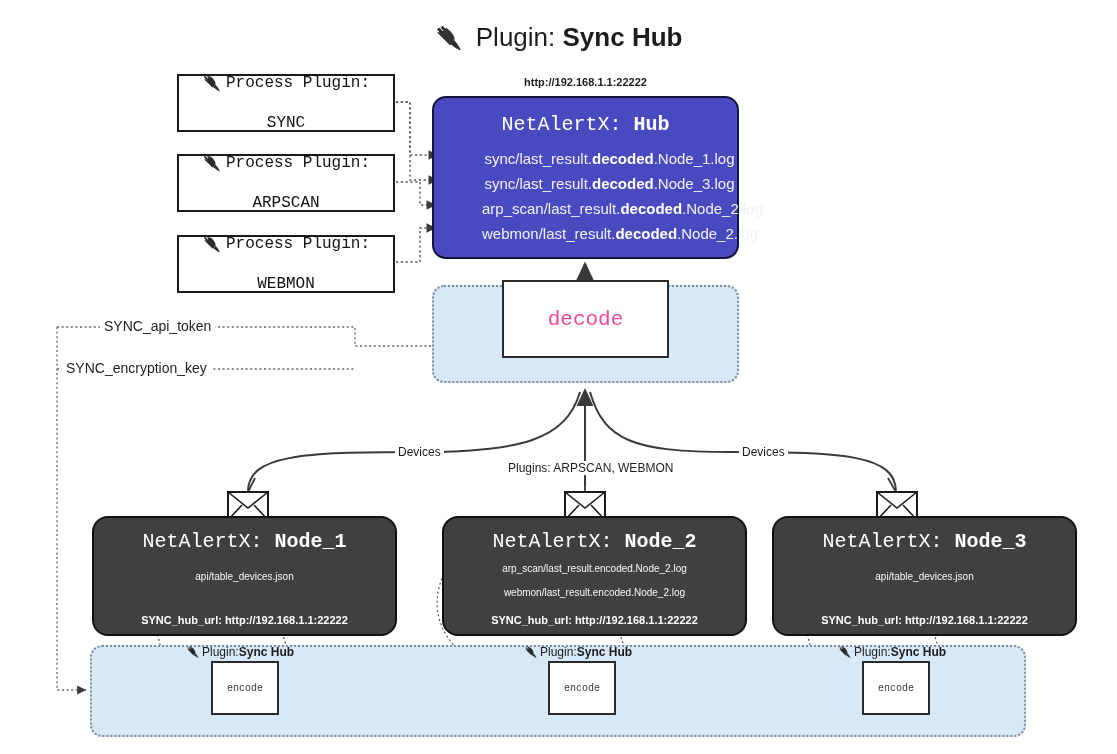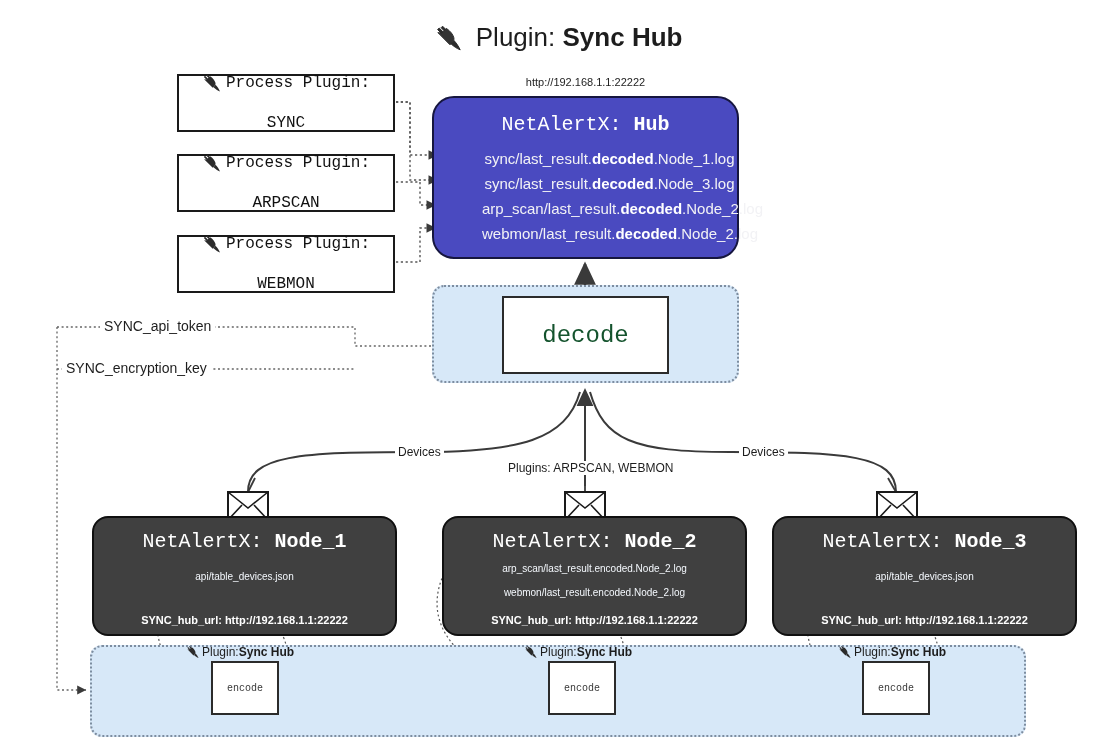--- a/index.html
+++ b/index.html
@@ -40,21 +40,21 @@
     line-height:20px;
   }
   .proc-l1{white-space:nowrap;display:flex;align-items:center;}
   .proc-l2{white-space:nowrap;margin-top:20px;}
 
   
   #hub{
     left:432px;top:96px;width:307px;height:163px;
     background:#4a4ac0;
     border:2px solid #16163f;
-    border-radius:22px;
+    border-radius:14px;
     box-sizing:border-box;
     color:#ffffff;
   }
   #hub .hub-title{
     font-family:"Liberation Mono","DejaVu Sans Mono",monospace;
     font-size:20px;
     text-align:center;
     margin-top:15px;
     white-space:nowrap;
   }
@@ -62,39 +62,39 @@
   .hub-line{
     font-size:15px;
     color:#f2f2f5;
     white-space:nowrap;
     text-align:center;
     line-height:25px;
   }
   .hub-line b{font-weight:700;color:#ffffff;}
   #hub-url{
     left:432px;top:76px;width:307px;
-    text-align:center;font-size:11px;font-weight:400;color:#1d1d1d;
+    text-align:center;font-size:11px;font-weight:700;color:#1d1d1d;
     white-space:nowrap;
   }
 
   
   #decode-wrap{
     left:432px;top:285px;width:307px;height:98px;
     background:#d7e8f8;
     border:2px dotted #7d8da0;
     border-radius:12px;
     box-sizing:border-box;
   }
   #decode-box{
-    left:502px;top:296px;width:167px;height:78px;
+    left:502px;top:280px;width:167px;height:78px;
     background:#ffffff;border:2px solid #2b2b2b;
     box-sizing:border-box;
     display:flex;align-items:center;justify-content:center;
     font-family:"Liberation Mono","DejaVu Sans Mono",monospace;
-    font-size:24px;color:#14532d;
+    font-size:21px;color:#ec4899;
   }
 
   
   .node{
     width:305px;height:120px;
     background:#404040;
     border:2px solid #101010;
     border-radius:16px;
     box-sizing:border-box;
     color:#ffffff;

